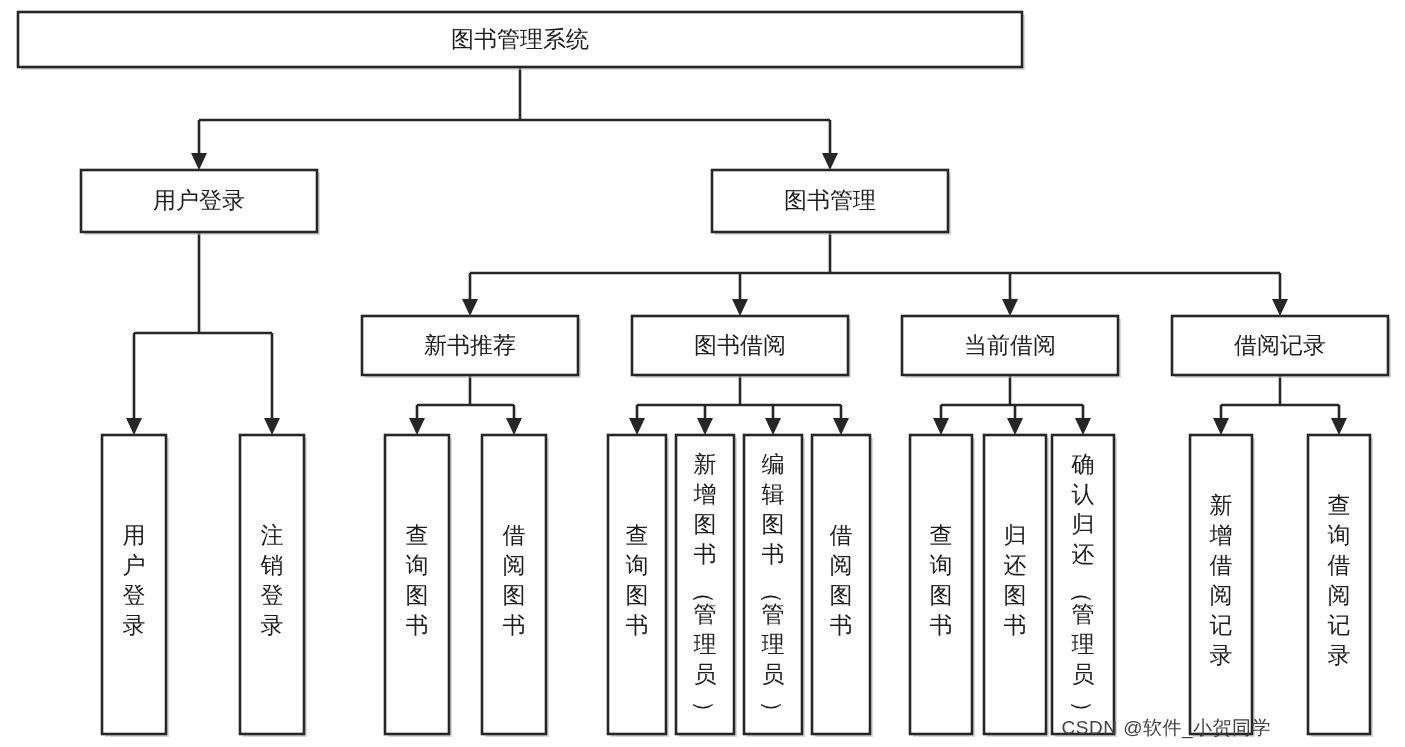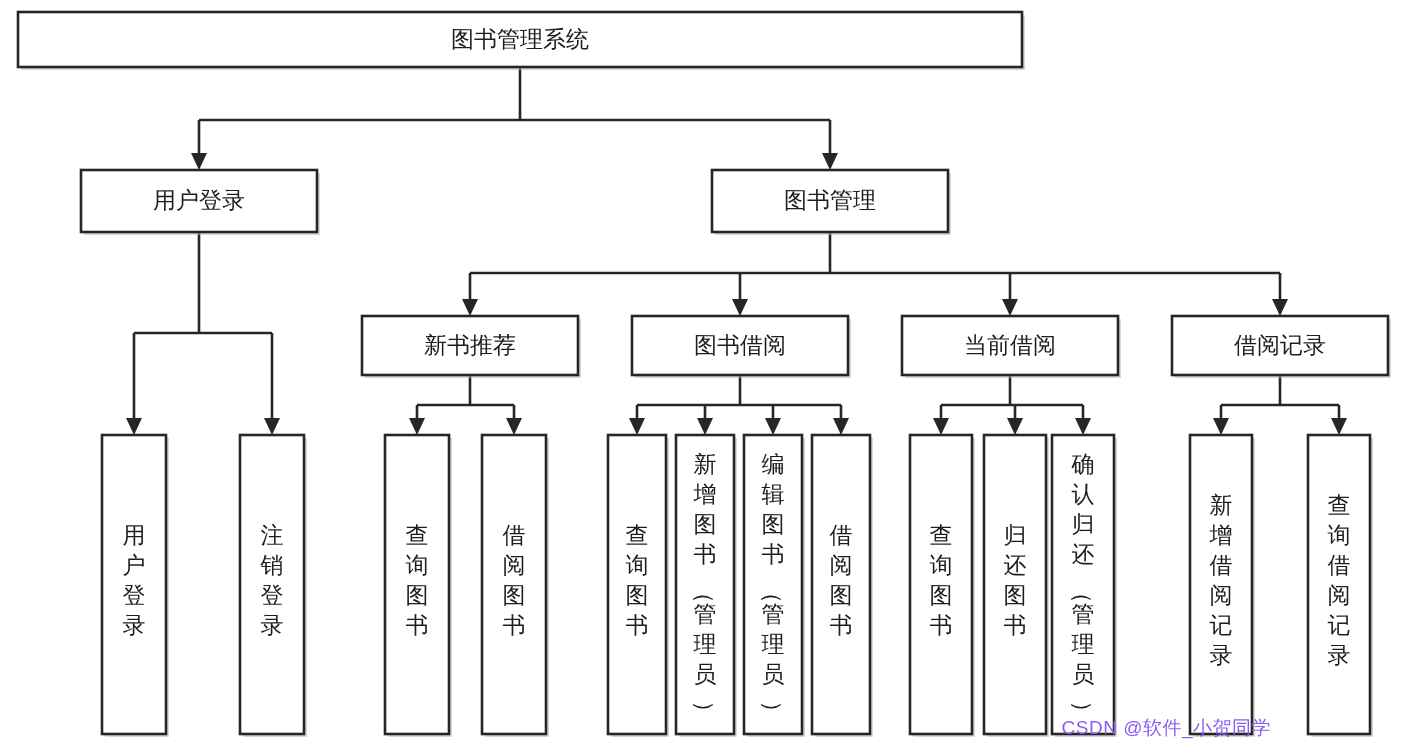--- a/index.html
+++ b/index.html
@@ -58,21 +58,21 @@
     font-family: "Liberation Sans", "DejaVu Sans", sans-serif;
     font-size: 23px;
     text-anchor: middle;
   }
   .watermark {
     position: absolute;
     right: 12px;
     bottom: 6px;
     font-family: "Liberation Sans", "DejaVu Sans", sans-serif;
     font-size: 19px;
-    color: #8b5cf6;
+    color: #404040;
     letter-spacing: 0.5px;
     white-space: nowrap;
     pointer-events: none;
   }
 </style>
 </head>
 <body>
 
 <div id="diagram-root">
   <svg class="diagram-canvas" viewBox="0 0 1405 747">

